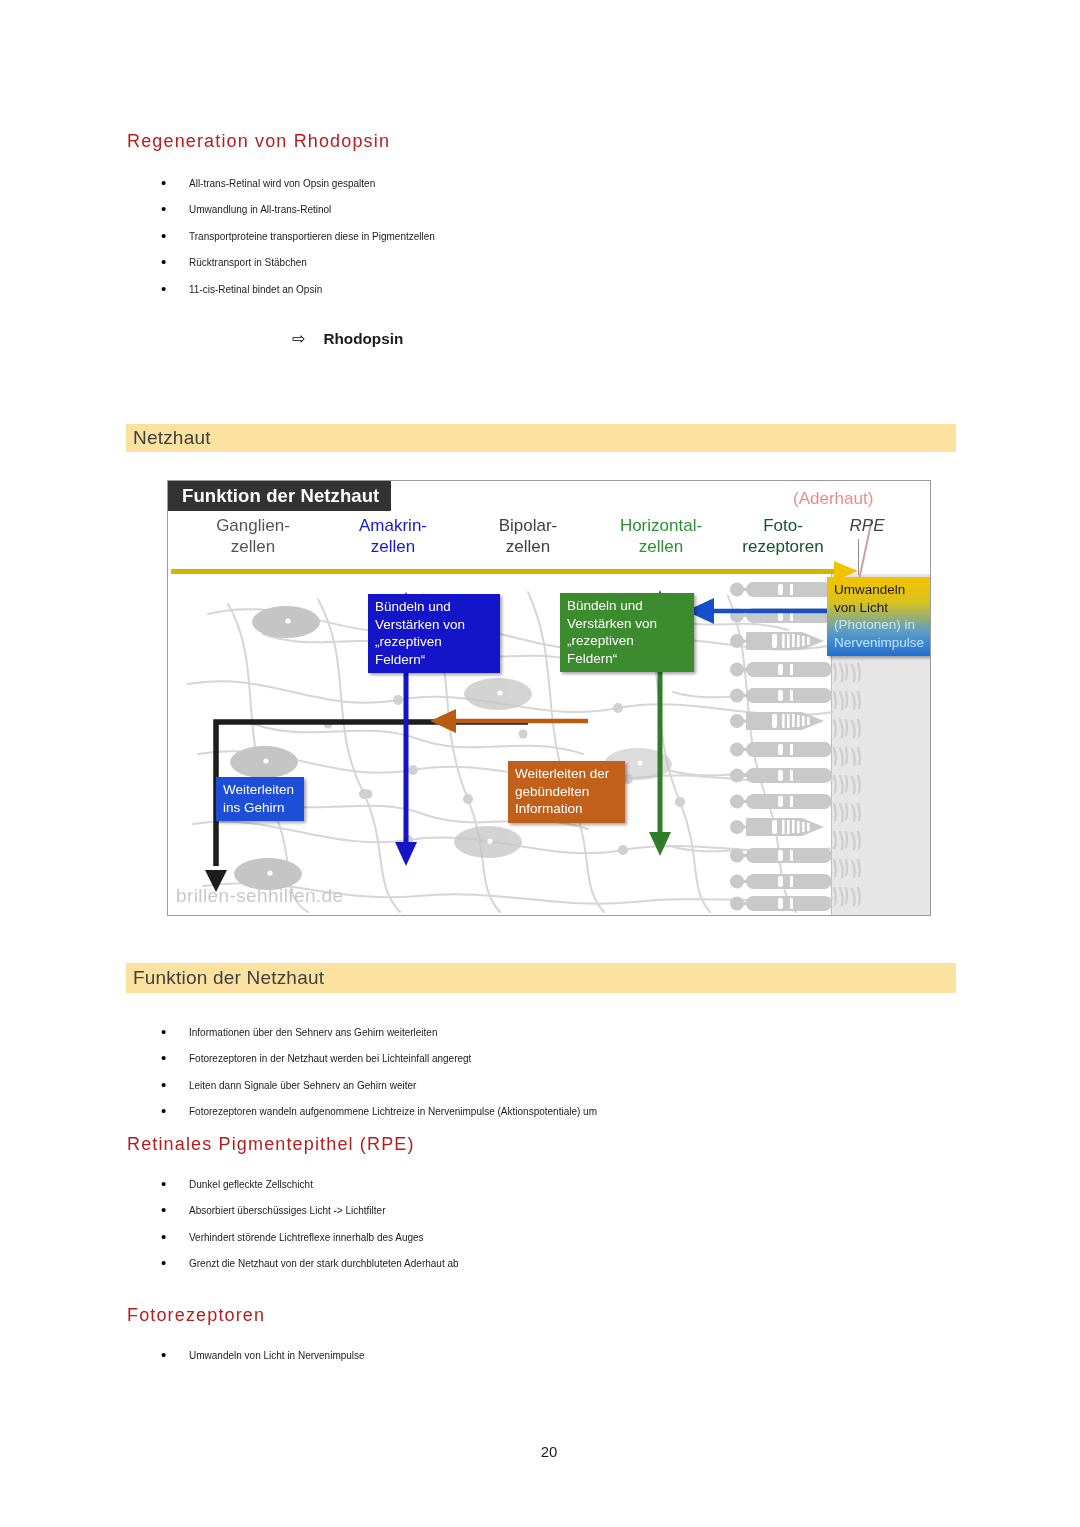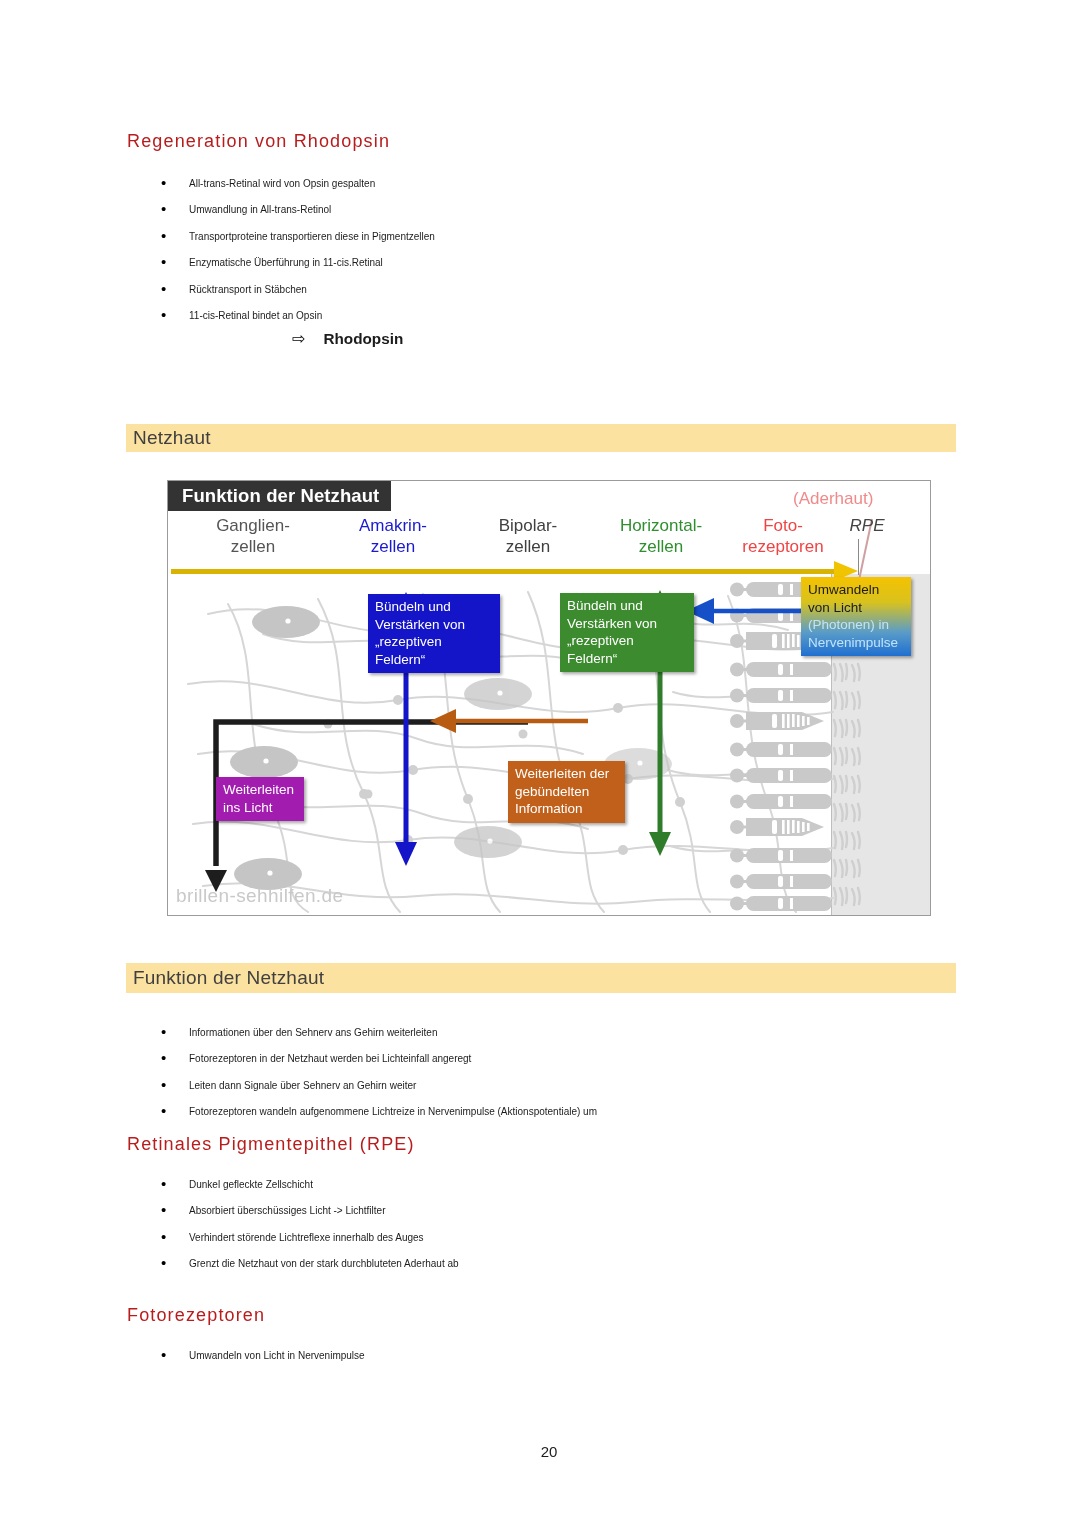--- a/index.html
+++ b/index.html
@@ -80,21 +80,21 @@
     letter-spacing:.1px;z-index:9;
   }
   .col-lab{
     position:absolute;text-align:center;font-size:17px;line-height:21px;
     color:#555;z-index:6;
   }
   .col-lab.gang{color:#555555;}
   .col-lab.amak{color:#1a1ad0;}
   .col-lab.bipo{color:#404040;}
   .col-lab.hori{color:#2f8f2f;}
-  .col-lab.foto{color:#ef4444;}
+  .col-lab.foto{color:#14532d;}
   .col-lab.rpe {color:#444444;font-style:italic;}
   .aderhaut{
     position:absolute;font-size:17px;color:#f08a8a;z-index:6;white-space:nowrap;
   }
   .lead{position:absolute;background:#cfa0a0;z-index:5;}
   .leadgray{position:absolute;background:#8a8a8a;width:1px;z-index:6;}
 
   .yellowbar{
     position:absolute;left:3px;top:88px;height:5px;width:666px;
     background:#d8b400;z-index:6;
@@ -112,21 +112,21 @@
 
   .netsvg{position:absolute;left:0;top:93px;width:762px;height:341px;z-index:2;}
 
   .callout{
     position:absolute;z-index:8;font-size:13.5px;line-height:17.5px;
     color:#ffffff;padding:4px 7px 5px 7px;
     box-shadow:2px 2px 3px rgba(0,0,0,.35);
   }
   .c-blue{background:#1414c8;}
   .c-green{background:#3d8b2f;}
-  .c-gray{background:#a21caf;}
+  .c-gray{background:#1d4ed8;}
   .c-orange{background:#c0601a;}
   .c-grad{
     background:linear-gradient(180deg,#f5c200 0%,#d8c21e 32%,#5a9cc8 70%,#1f6fd0 100%);
     color:#1b1b1b;
   }
   .c-grad .lightblue{color:#bfe3ff;}
 
   .watermark{
     position:absolute;left:8px;bottom:8px;font-size:19px;color:#c9c9c9;
     letter-spacing:.4px;z-index:7;
@@ -136,21 +136,20 @@
 <body>
 
 <div class="page">
 
   <div class="sub-head" style="left:127px;top:131px;">Regeneration von Rhodopsin</div>
 
   <ul class="lvl1" style="left:155px;top:171px;">
     <li>All-trans-Retinal wird von Opsin gespalten</li>
     <li>Umwandlung in All-trans-Retinol</li>
     <li>Transportproteine transportieren diese in Pigmentzellen</li>
-    <li>Enzymatische Überführung in 11-cis.Retinal</li>
     <li>Rücktransport in Stäbchen</li>
     <li>11-cis-Retinal bindet an Opsin</li>
   </ul>
 
   <div class="arrowline" style="left:292px;top:329px;">
     <span class="gl">⇨</span><b>Rhodopsin</b>
   </div>
 
   <div class="band" style="top:424px;height:28px;">
     <span>Netzhaut</span>
@@ -340,30 +339,30 @@
     </div>
 
     <div class="callout c-green" style="left:392px;top:112px;width:120px;">
       <div>Bündeln und</div>
       <div>Verstärken von</div>
       <div>„rezeptiven Feldern“</div>
     </div>
 
     <div class="callout c-gray" style="left:48px;top:296px;width:74px;">
       <div>Weiterleiten</div>
-      <div>ins Licht</div>
+      <div>ins Gehirn</div>
     </div>
 
     <div class="callout c-orange" style="left:340px;top:280px;width:103px;">
       <div>Weiterleiten der</div>
       <div>gebündelten</div>
       <div>Information</div>
     </div>
 
-    <div class="callout c-grad" style="left:633px;top:96px;width:96px;">
+    <div class="callout c-grad" style="left:659px;top:96px;width:96px;">
       <div>Umwandeln</div>
       <div>von Licht</div>
       <div class="lightblue">(Photonen) in</div>
       <div class="lightblue">Nervenimpulse</div>
     </div>
 
     <div class="watermark">brillen-sehhilfen.de</div>
   </div>
 
   <div class="band" style="top:963px;height:30px;">

